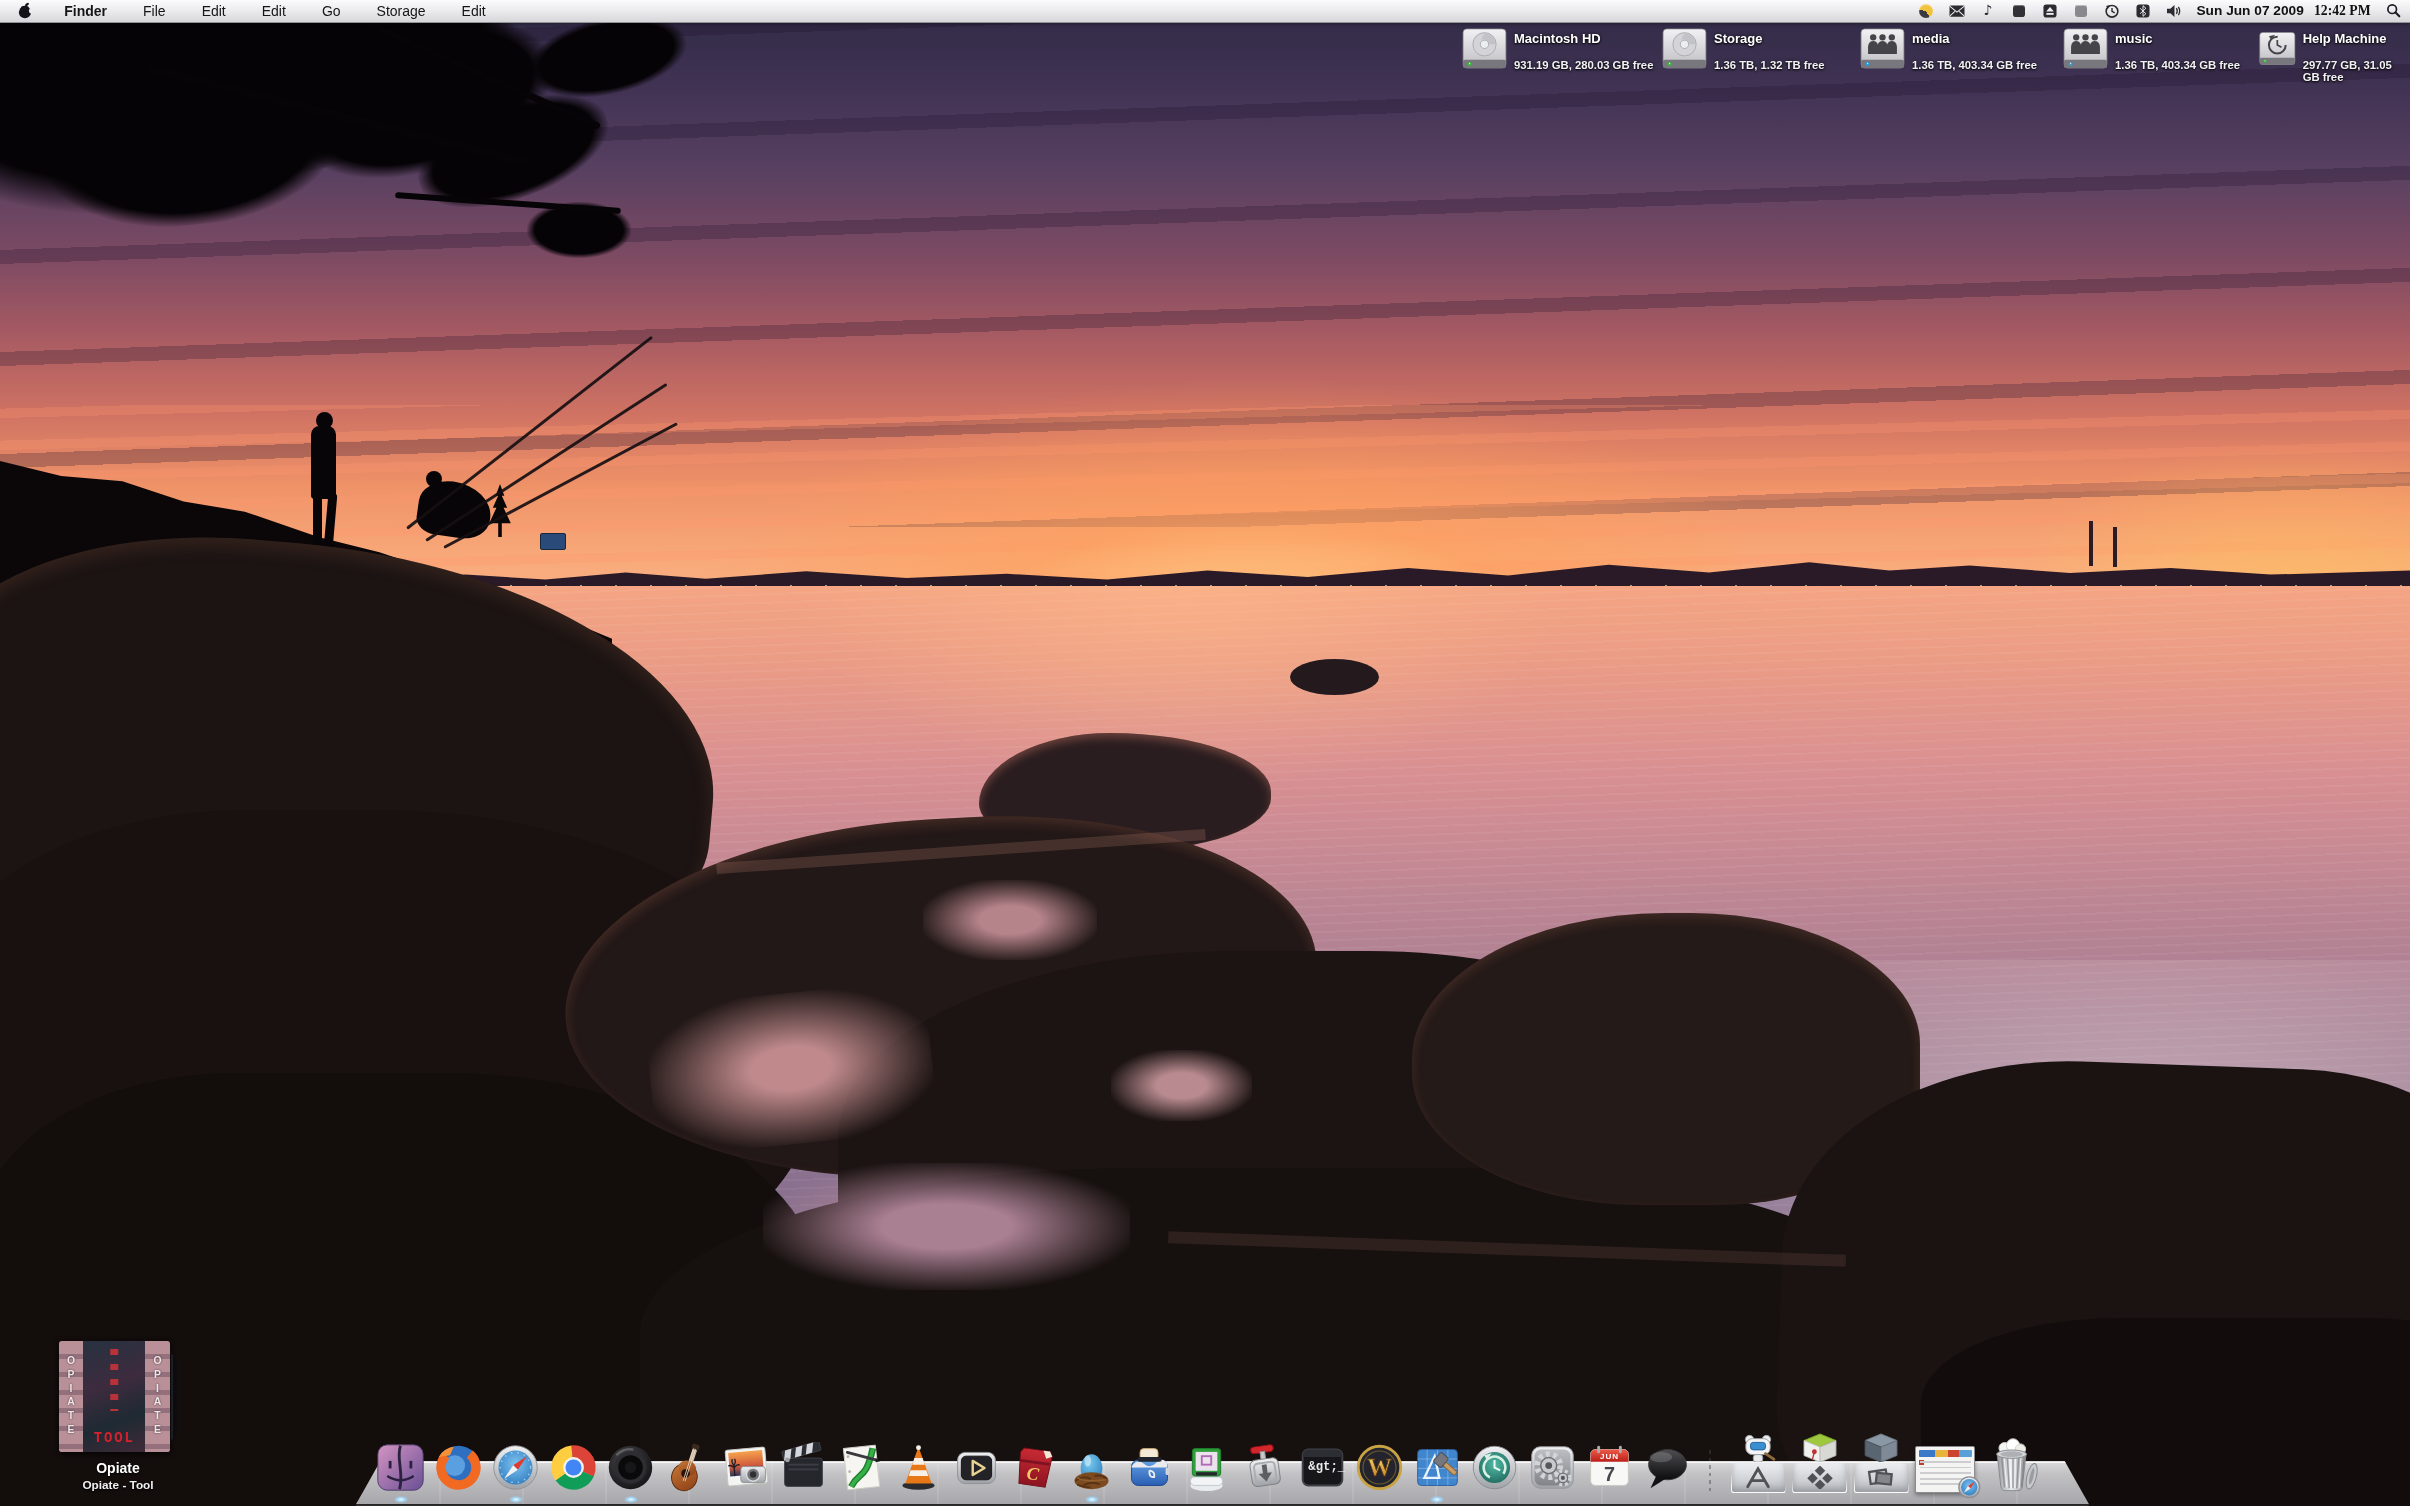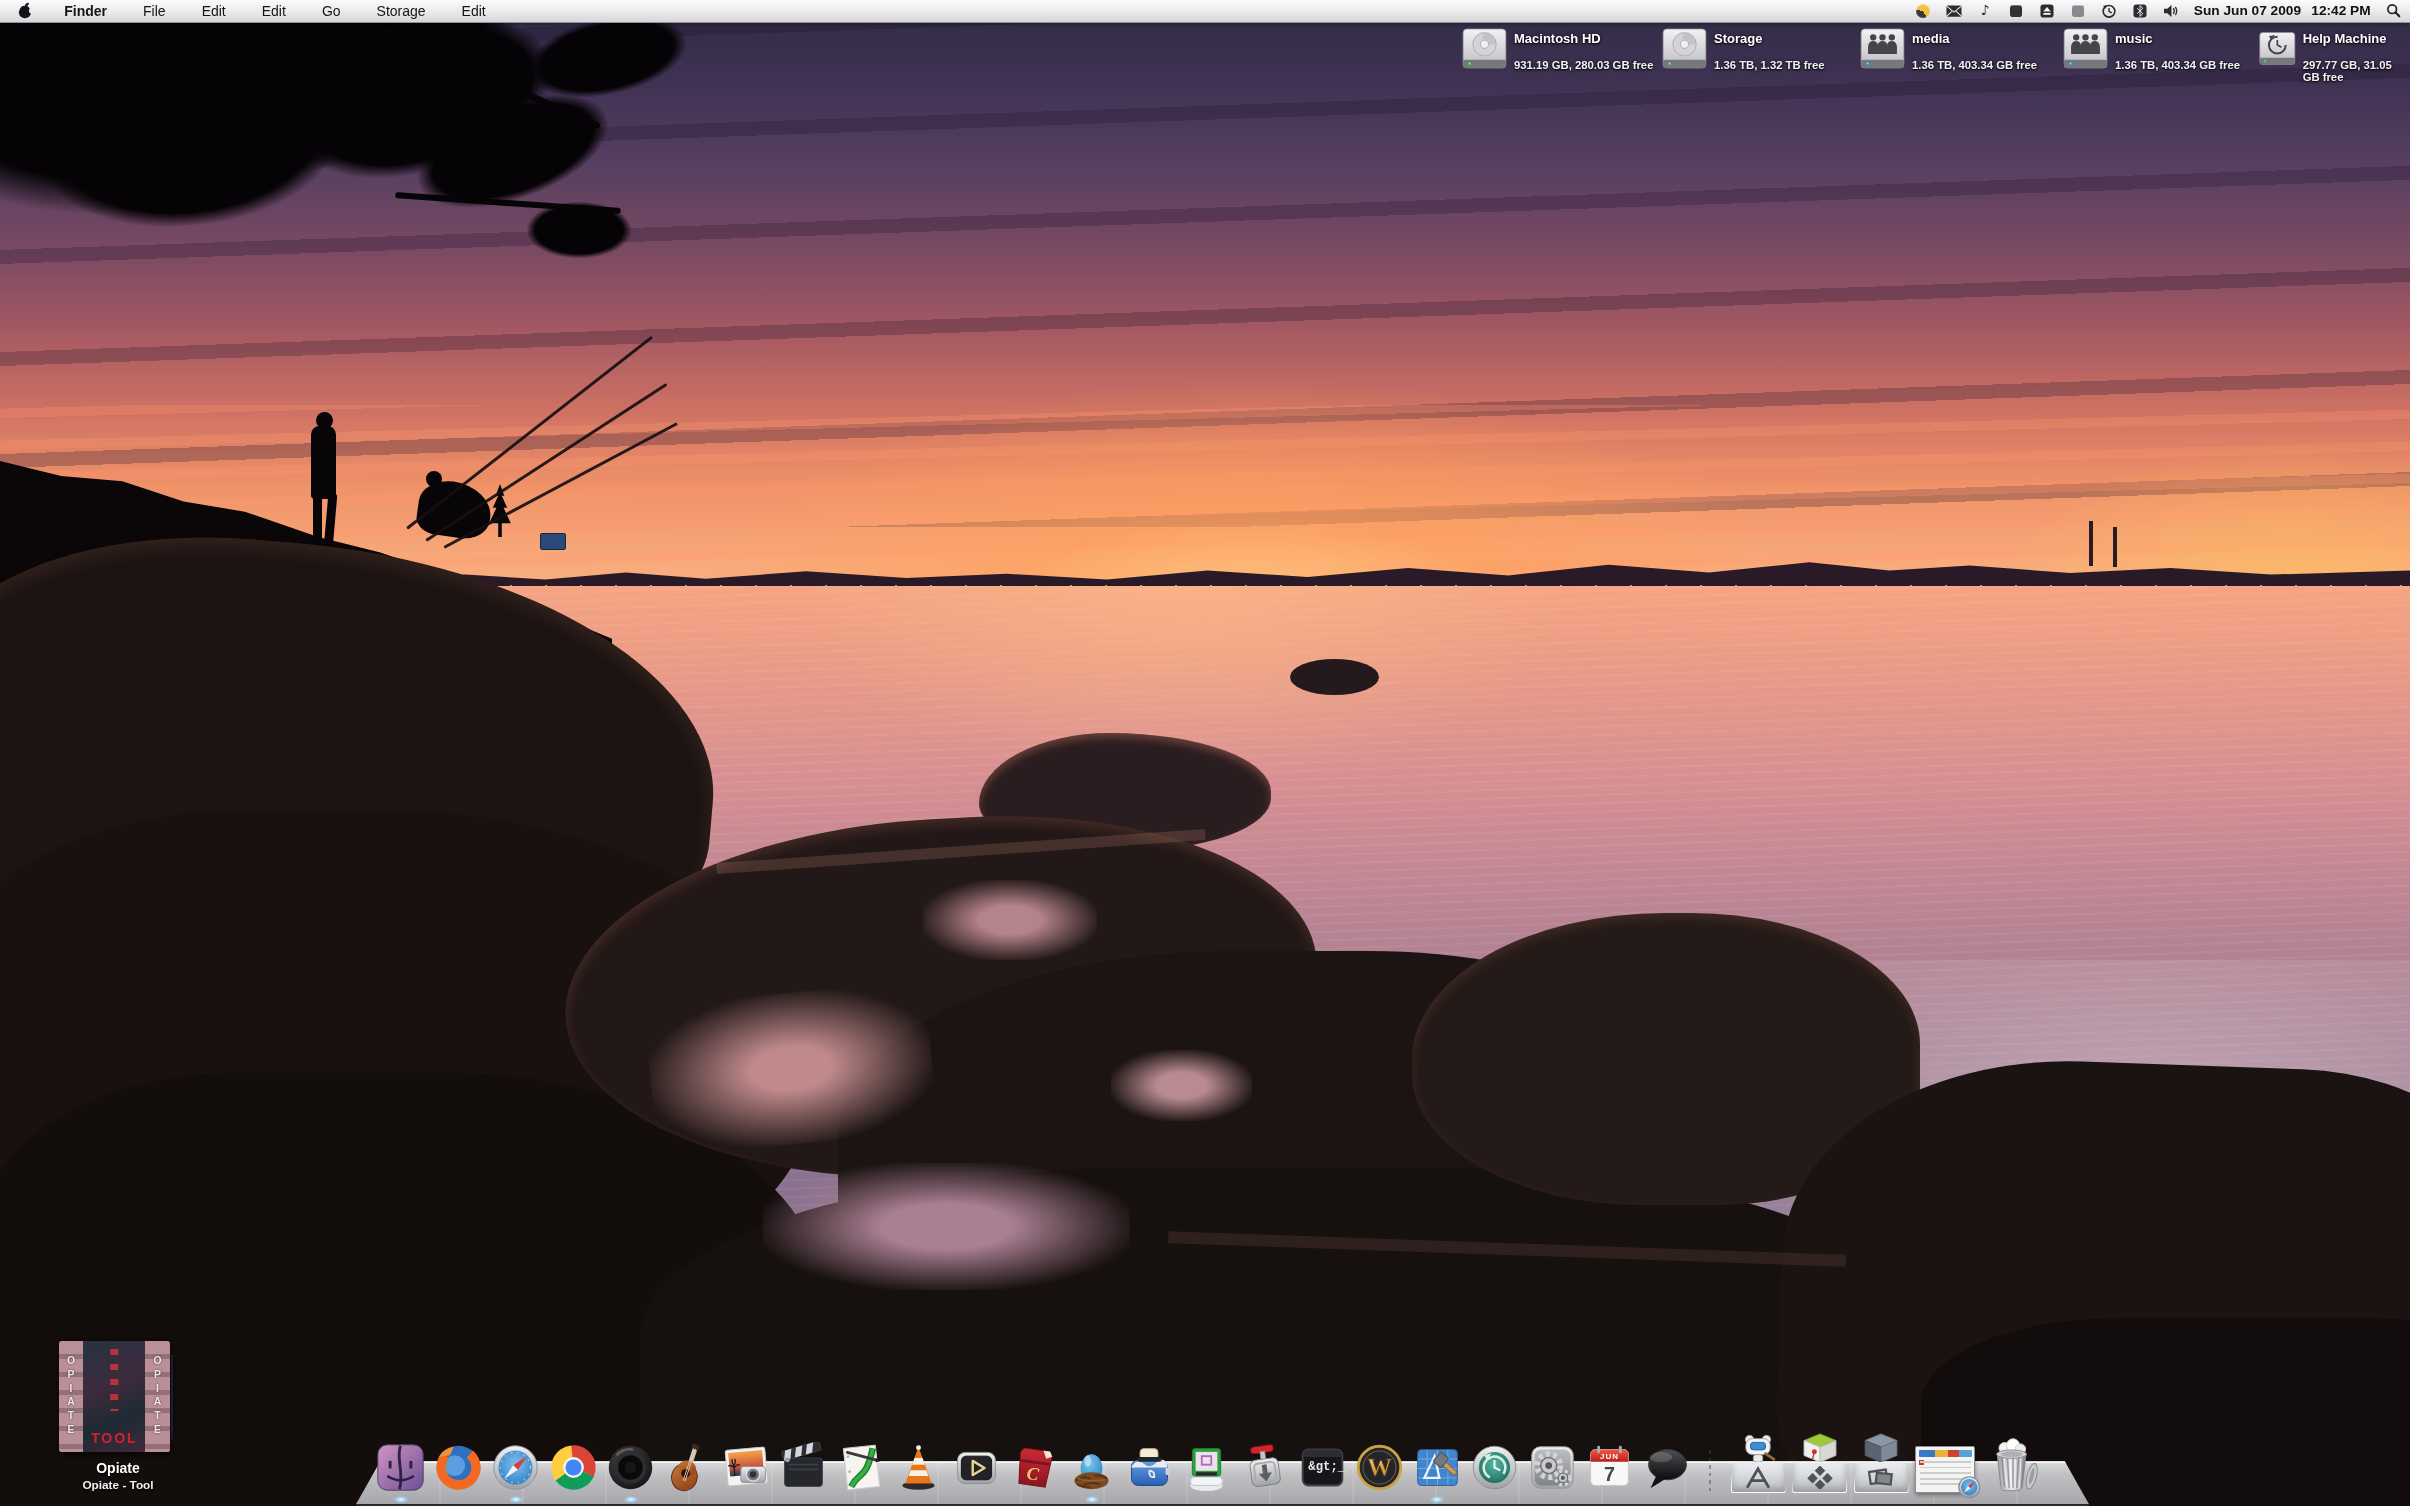--- a/index.html
+++ b/index.html
@@ -57,42 +57,42 @@
   .mbi{padding:0 14px;line-height:22.6px;cursor:default;}
   .mbi.bold{font-weight:700;}
   #apple{padding:0 9.4px 0 7.5px;display:flex;align-items:center;}
   #mb-right{margin-left:auto;display:flex;align-items:center;gap:14px;padding-right:9.4px;}
   .sic{display:flex;align-items:center;justify-content:center;width:17px;height:17px;}
   .mi-note{font-family:"DejaVu Sans",sans-serif;font-size:14px;color:#26262a;line-height:17px;}
   .sq1{width:12.2px;height:12.2px;border-radius:2.8px;background:#323236;box-shadow:inset 0 0.9px 0 rgba(255,255,255,.35);}
   .sq2{width:12.2px;height:12.2px;border-radius:2.4px;background:#88888d;box-shadow:inset 0 0.9px 0 rgba(255,255,255,.45);}
   .pie{width:14px;height:14px;border-radius:50%;background:conic-gradient(from 150deg,#3a3a40 0 130deg,#f1c23c 130deg 360deg);box-shadow:inset 0 0.9px 0.9px rgba(255,255,255,.5);}
   #clockdate,#clocktime{font-weight:600;font-size:13.7px;color:#111;}
-  #clocktime{margin-left:-3.8px;}
+  #clocktime{margin-left:-3.8px;font-family:Liberation Serif, serif;}
 
   
   .drive{position:absolute;display:flex;align-items:flex-start;gap:7px;cursor:default;padding-left:48px;}
   .dlabel{padding-top:2.8px;}
   .dname{font-size:13px;font-weight:700;color:#fff;text-shadow:0 0.9px 1.9px rgba(0,0,0,.95),0 0 3.8px rgba(0,0,0,.6);}
   .dinfo{font-size:11.3px;font-weight:600;color:#f2f2f4;margin-top:13px;text-shadow:0 0.9px 1.9px rgba(0,0,0,.95),0 0 3.8px rgba(0,0,0,.6);}
 
   
   #album{position:absolute;left:55px;top:1341px;width:207px;cursor:default;}
   .art{position:relative;left:0;width:119px;height:111px;margin-left:3.8px;}
   .artbody{position:absolute;left:0;top:0;width:111px;height:111px;background:#16121a;border-radius:2.8px;
     box-shadow:0 1.9px 5.6px rgba(0,0,0,.7);display:flex;overflow:hidden;}
   .opstrip{width:24.5px;height:100%;background:repeating-linear-gradient(180deg,#b98f98 0 13px,#93707c 13px 18px);
     display:flex;align-items:center;justify-content:center;}
   .opstrip span{writing-mode:vertical-rl;text-orientation:upright;font-size:10.4px;font-weight:700;
     letter-spacing:2.8px;color:#efe6e8;text-shadow:0 0 1.9px #3a2830;}
   .opcenter{flex:1;background:linear-gradient(160deg,#273240 0%,#3d2b3e 40%,#1e2a33 70%,#402a38 100%);position:relative;}
   .opfig{position:absolute;left:50%;top:7.5px;transform:translateX(-50%);width:7.5px;height:62px;
     background:repeating-linear-gradient(180deg,#b8323a 0 5.6px,rgba(0,0,0,0) 5.6px 15px);}
   .tool{position:absolute;left:0;right:0;bottom:5.6px;text-align:center;color:#d5212e;
-    font-family:Liberation Sans, sans-serif;font-weight:700;font-size:14px;letter-spacing:1.9px;}
+    font-family:Liberation Mono, monospace;font-weight:700;font-size:14px;letter-spacing:1.9px;}
   .vinyl{position:absolute;right:0;top:6.6px;width:21px;height:98px;border-radius:0 49px 49px 0;
     background:linear-gradient(90deg,#141416 0 5.6px,#212126 5.6px 8.5px,#101014 8.5px 14px,#232329 14px 16px,#0d0d10 16px 21px);}
   .atitle{margin-top:7.5px;text-align:center;width:126px;font-size:14px;font-weight:700;color:#fff;
     text-shadow:0 0.9px 1.9px rgba(0,0,0,.95);}
   .asub{margin-top:2.8px;text-align:center;width:126px;font-size:11.8px;font-weight:600;color:#f0f0f2;
     text-shadow:0 0.9px 1.9px rgba(0,0,0,.95);}
 
   
   #dock{position:absolute;left:356px;top:1427px;width:1733px;height:80px;z-index:40;}
   #shelf{position:absolute;left:0;bottom:2.8px;width:100%;height:43px;

